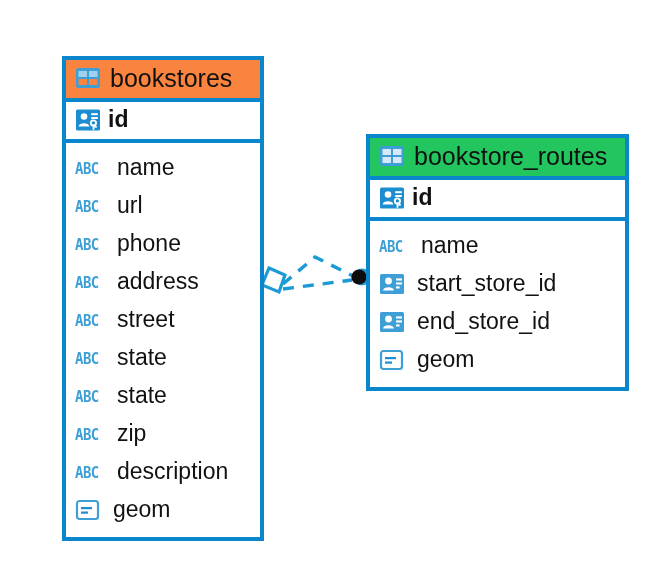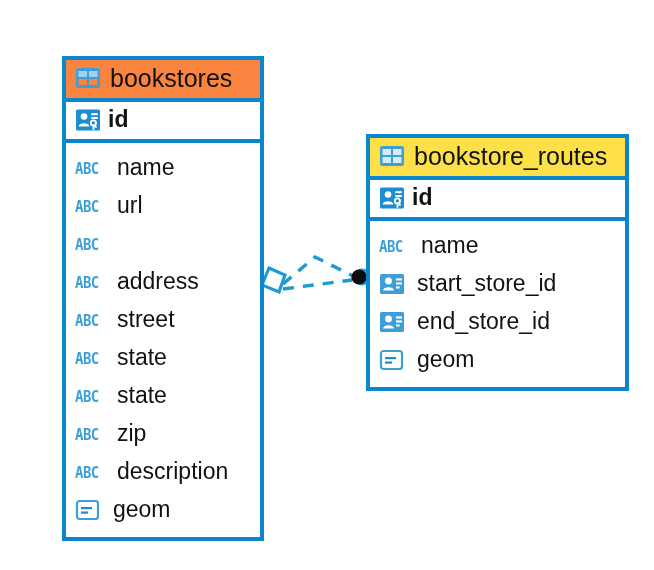--- a/index.html
+++ b/index.html
@@ -38,21 +38,21 @@
     align-items: center;
     gap: 9px;
     padding: 4px 8px 5px 9px;
     border-bottom: 4px solid #0a87cc;
     font-size: 25px;
     color: #111111;
     line-height: 1.15;
     white-space: nowrap;
   }
   .entity-header.accent  { background: #f9843f; }
-  .entity-header.neutral { background: #fde047; }
+  .entity-header.neutral { background: #22c55e; }
 
   .pk-row {
     box-sizing: border-box;
     display: flex;
     align-items: center;
     gap: 7px;
     padding: 5px 8px 6px 9px;
     border-bottom: 4px solid #0a87cc;
     font-size: 23px;
     font-weight: bold;
@@ -169,20 +169,21 @@
         <span>name</span>
       </div>
 
       <div class="field-row">
         <span class="abc-icon">ABC</span>
         <span>url</span>
       </div>
 
       <div class="field-row">
         <span class="abc-icon">ABC</span>
+        <span>phone</span>
       </div>
 
       <div class="field-row">
         <span class="abc-icon">ABC</span>
         <span>address</span>
       </div>
 
       <div class="field-row">
         <span class="abc-icon">ABC</span>
         <span>street</span>

